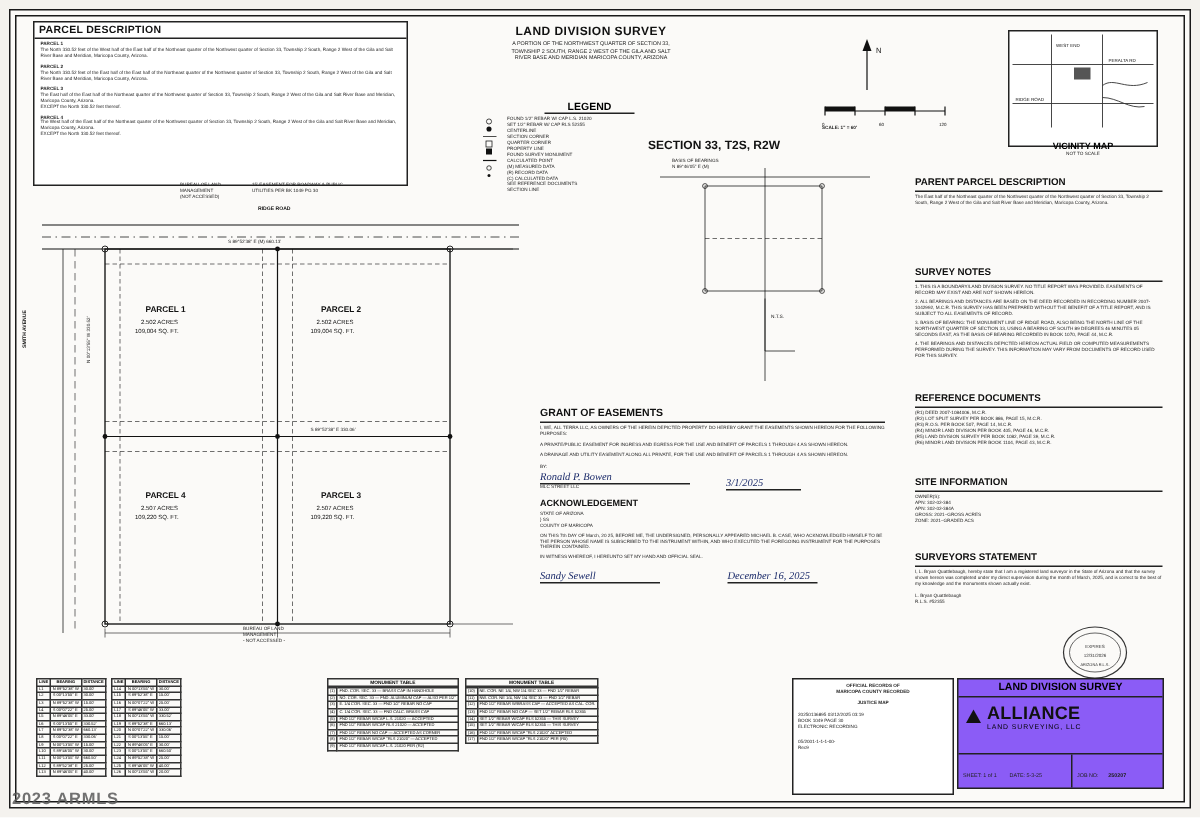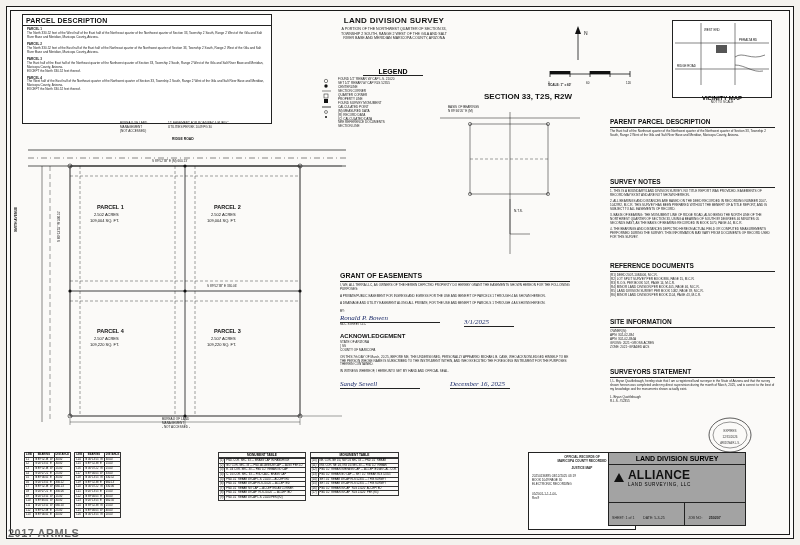--- a/index.html
+++ b/index.html
@@ -121,21 +121,21 @@
       <rect x="43" y="24" width="11" height="8" fill="#555"></rect>
       <text x="31" y="10" font-size="3" fill="#111" font-family="Liberation Sans">WEST END</text>
       <text x="66" y="20" font-size="3" fill="#111" font-family="Liberation Sans">PERALTA RD</text>
       <text x="4" y="46" font-size="3" fill="#111" font-family="Liberation Sans">RIDGE ROAD</text>
     </svg>
     <div class="center" style="font-size:6px;font-weight:bold;margin-top:-2px;">VICINITY MAP</div>
     <div class="center tiny">NOT TO SCALE</div>
   </div>
 
   <div class="box" style="left:432px;top:92px;width:140px;">
-    <div class="sub" style="text-align:right;font-size:8px;">SECTION 33, T2S, R2W</div>
+    <div class="sub" style="text-align:left;font-size:8px;">SECTION 33, T2S, R2W</div>
   </div>
 
   <div class="box" style="left:22px;top:122px;width:330px;height:310px;">
     <svg width="330" height="310">
 
       <line x1="6" y1="28" x2="324" y2="28" stroke="#111" stroke-width="0.7"></line>
       <line x1="6" y1="36" x2="324" y2="36" stroke="#111" stroke-width="0.5" stroke-dasharray="6,3,1,3"></line>
       <line x1="6" y1="44" x2="324" y2="44" stroke="#111" stroke-width="0.7"></line>
 
       <rect x="48" y="44" width="230" height="250" fill="none" stroke="#111" stroke-width="0.9"></rect>
@@ -267,21 +267,21 @@
   <div class="box" style="left:706px;top:415px;width:48px;height:40px;">
     <svg width="48" height="40">
       <ellipse cx="24" cy="20" rx="21" ry="17" fill="none" stroke="#333" stroke-width="0.8"></ellipse>
       <ellipse cx="24" cy="20" rx="17" ry="13" fill="none" stroke="#333" stroke-width="0.5"></ellipse>
       <text x="24" y="17" font-size="3" fill="#333" text-anchor="middle" font-family="Liberation Sans">EXPIRES</text>
       <text x="24" y="23" font-size="3" fill="#333" text-anchor="middle" font-family="Liberation Sans">12/31/2026</text>
       <text x="24" y="29" font-size="2.6" fill="#333" text-anchor="middle" font-family="Liberation Sans">ARIZONA R.L.S.</text>
     </svg>
   </div>
 
-  <div class="box" style="left:340px;top:272px;width:230px;">
+  <div class="box" style="left:360px;top:272px;width:230px;">
     <div class="note-h" style="font-size:7px;">GRANT OF EASEMENTS</div>
     <div style="border-bottom:0.8px solid #222;margin-bottom:2px;"></div>
     <div class="tiny" style="margin-bottom:3px;">I, WE, ALL TERRA LLC, AS OWNERS OF THE HEREIN DEPICTED PROPERTY DO HEREBY GRANT THE EASEMENTS SHOWN HEREON FOR THE FOLLOWING PURPOSES:</div>
     <div class="tiny" style="margin-bottom:3px;">A PRIVATE/PUBLIC EASEMENT FOR INGRESS AND EGRESS FOR THE USE AND BENEFIT OF PARCELS 1 THROUGH 4 AS SHOWN HEREON.</div>
     <div class="tiny" style="margin-bottom:4px;">A DRAINAGE AND UTILITY EASEMENT ALONG ALL PRIVATE, FOR THE USE AND BENEFIT OF PARCELS 1 THROUGH 4 AS SHOWN HEREON.</div>
     <div class="tiny">BY:</div>
     <div style="display:flex;align-items:flex-end;gap:24px;">
       <div>
         <div class="sigline">Ronald P. Bowen</div>
         <div style="border-bottom:0.6px solid #222;width:100px;"></div>
@@ -291,21 +291,21 @@
         <div class="sigline">3/1/2025</div>
         <div style="border-bottom:0.6px solid #222;width:50px;"></div>
       </div>
     </div>
     <div class="note-h" style="margin-top:6px;font-size:6px;">ACKNOWLEDGEMENT</div>
     <div class="tiny">STATE OF ARIZONA</div>
     <div class="tiny">} SS</div>
     <div class="tiny">COUNTY OF MARICOPA</div>
     <div class="tiny" style="margin-top:3px;">ON THIS 7th DAY OF March, 20 25, BEFORE ME, THE UNDERSIGNED, PERSONALLY APPEARED MICHAEL B. CASE, WHO ACKNOWLEDGED HIMSELF TO BE THE PERSON WHOSE NAME IS SUBSCRIBED TO THE INSTRUMENT WITHIN, AND WHO EXECUTED THE FOREGOING INSTRUMENT FOR THE PURPOSES THEREIN CONTAINED.</div>
     <div class="tiny" style="margin-top:3px;">IN WITNESS WHEREOF, I HEREUNTO SET MY HAND AND OFFICIAL SEAL.</div>
-    <div style="display:flex;gap:30px;margin-top:6px;">
+    <div style="display:flex;gap:45px;margin-top:6px;">
       <div>
         <div class="sigline">Sandy Sewell</div>
         <div style="border-bottom:0.6px solid #222;width:80px;"></div>
       </div>
       <div>
         <div class="sigline">December 16, 2025</div>
         <div style="border-bottom:0.6px solid #222;width:60px;"></div>
       </div>
     </div>
   </div>
@@ -554,21 +554,21 @@
     <div class="tiny" style="padding:3px;text-align:center;white-space:pre-line;font-weight:bold;">OFFICIAL RECORDS OF
 MARICOPA COUNTY RECORDED</div>
     <div class="tiny" style="text-align:center;font-weight:bold;">JUSTICE MAP</div>
     <div class="tiny" style="padding:4px 3px 0;">20250136895  03/12/2025  03:19</div>
     <div class="tiny" style="padding:0 3px;">BOOK 1049  PAGE 30</div>
     <div class="tiny" style="padding:0 3px;">ELECTRONIC RECORDING</div>
     <div class="tiny" style="padding:6px 3px 0;">05/2001-1-1-1-00-</div>
     <div class="tiny" style="padding:0 3px;">Rec9</div>
   </div>
 
-  <div class="box" style="left:608px;top:452px;width:138px;height:74px;border:0.8px solid #222;background:#a3a3a3;">
+  <div class="box" style="left:638px;top:452px;width:138px;height:74px;border:0.8px solid #222;background:#8b5cf6;">
     <div class="center" style="font-size:7px;font-weight:bold;padding:2px 0;border-bottom:0.8px solid #222;">LAND DIVISION SURVEY</div>
     <div style="display:flex;align-items:center;gap:3px;padding:3px 4px;">
       <svg width="12" height="12">
         <polygon points="6,1 11,10 1,10" fill="#111"></polygon>
       </svg>
       <div>
         <div class="alliance">ALLIANCE</div>
         <div style="font-size:4.6px;letter-spacing:.6px;">LAND SURVEYING, LLC</div>
       </div>
     </div>
@@ -577,14 +577,14 @@
         <span class="tiny2">SHEET: 1 of 1</span>
         <span class="tiny2" style="margin-left:4px;">DATE: 5-3-25</span>
       </div>
       <div style="width:54px;padding:2px 3px;">
         <span class="tiny2">JOB NO:</span>
         <span class="tiny2" style="font-weight:bold;margin-left:2px;">250207</span>
       </div>
     </div>
   </div>
 
-  <div class="watermark">2017 ARMLS</div>
+  <div class="watermark">2023 ARMLS</div>
 </div>
 
 </body></html>

